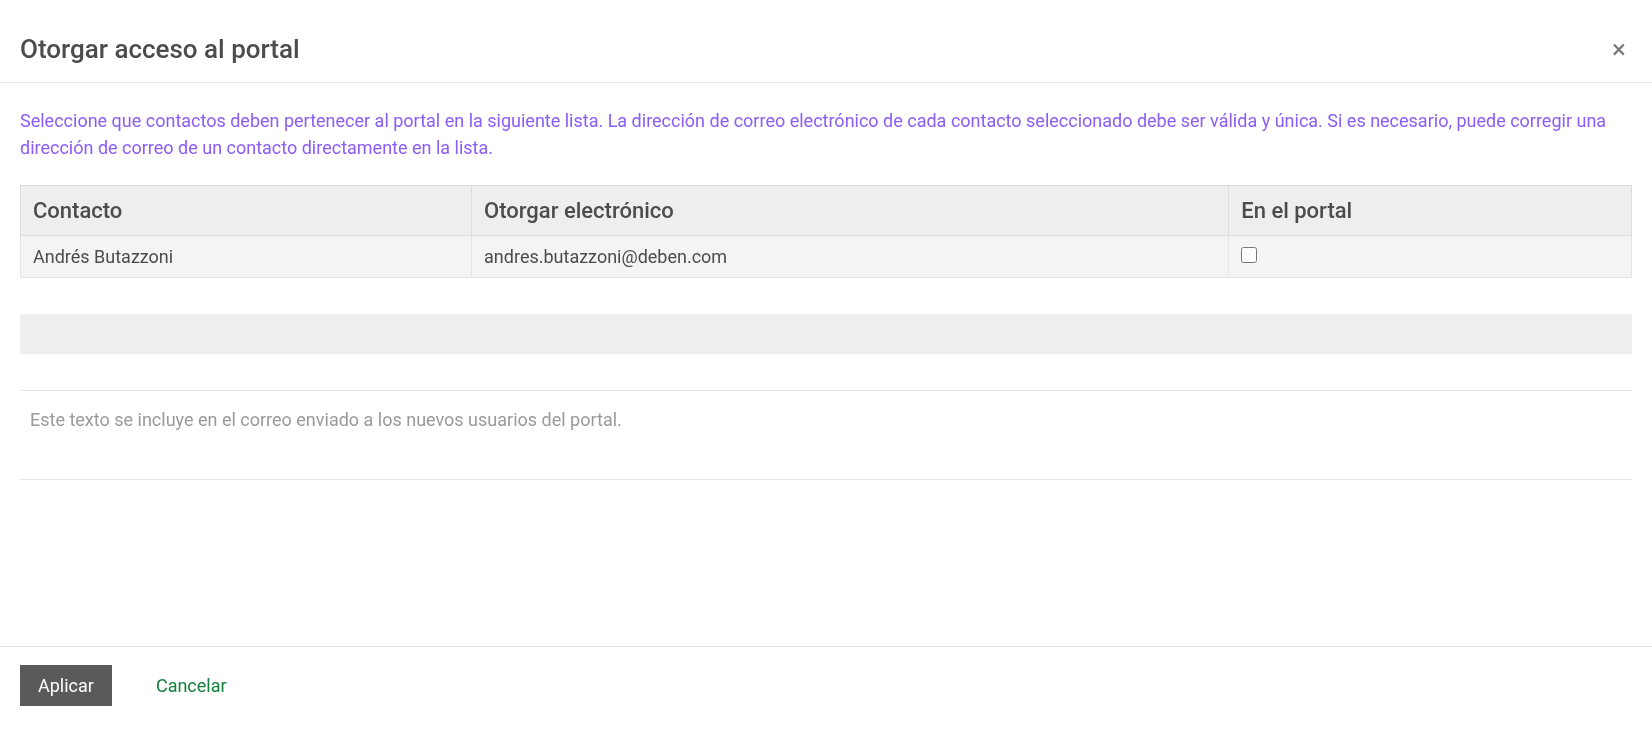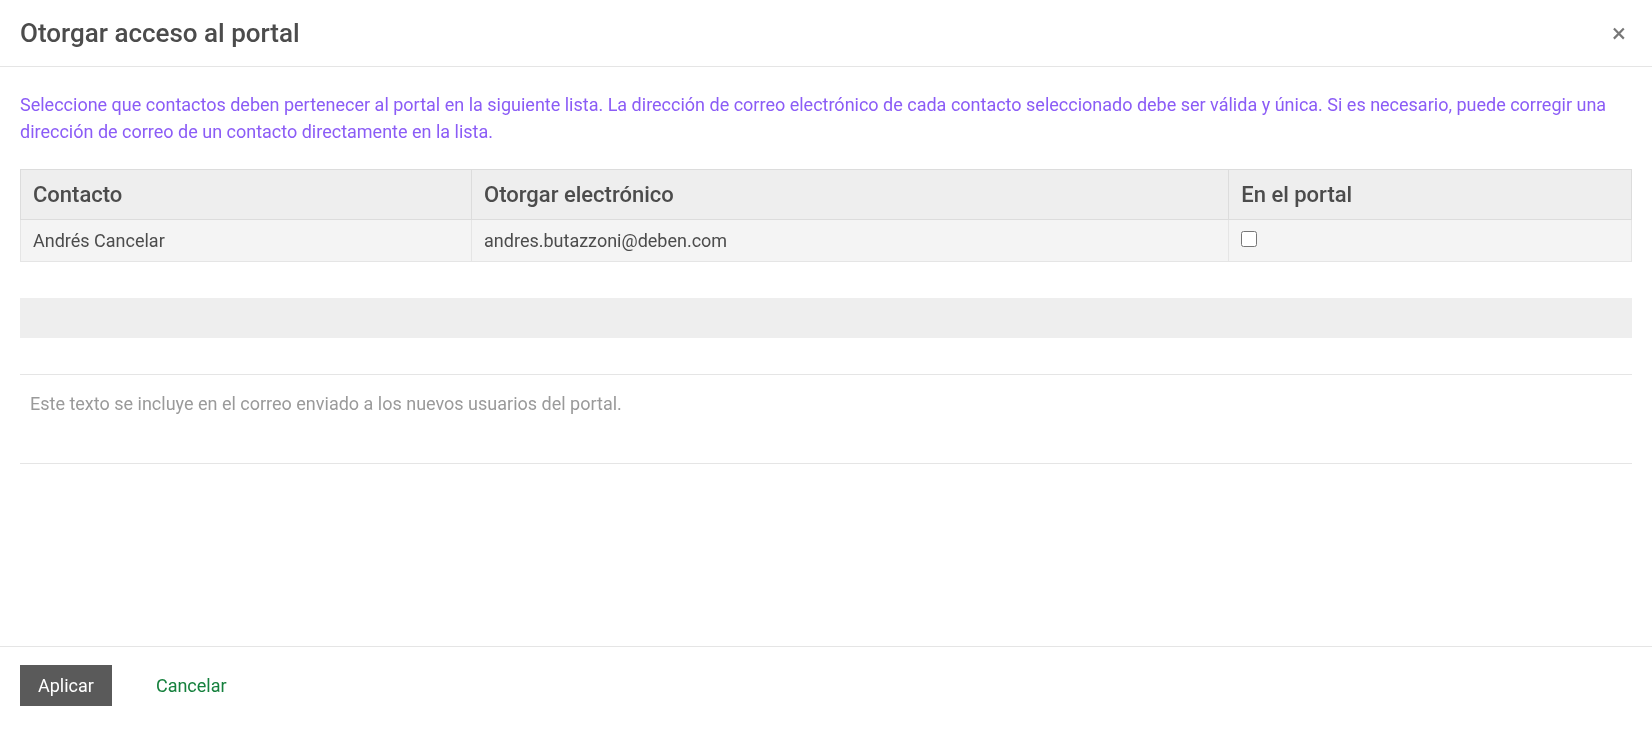--- a/index.html
+++ b/index.html
@@ -1,20 +1,20 @@
 <!DOCTYPE html>
 <html><head>
   <meta charset="utf-8">
   <style>
     * { box-sizing: border-box; margin: 0; padding: 0; }
     html, body { width: 100%; height: 100%; font-family: -apple-system, BlinkMacSystemFont, "Segoe UI", Roboto, "Helvetica Neue", Arial, sans-serif; color: #4c4c4c; background: #ffffff; }
     body { display: flex; flex-direction: column; }
 
     .modal-header {
-      padding: 18px 20px 18px 20px;
+      padding: 34px 20px 18px 20px;
       border-bottom: 1px solid #e5e5e5;
       display: flex; align-items: flex-start; justify-content: space-between;
     }
     .modal-header h1 { font-size: 26px; font-weight: 500; color: #4c4c4c; }
     .close-x { font-size: 26px; line-height: 1; color: #777; cursor: pointer; padding: 2px 6px; }
 
     .modal-body { padding: 24px 20px 10px 20px; flex: 1; }
 
     .instructions { font-size: 18px; color: #8b5cf6; line-height: 1.5; margin-bottom: 24px; }
 
@@ -67,21 +67,21 @@
   <table class="contacts">
     <thead>
       <tr>
         <th style="width:28%;">Contacto</th>
         <th style="width:47%;">Otorgar electrónico</th>
         <th style="width:25%;margin-top:20px;">En el portal</th>
       </tr>
     </thead>
     <tbody>
       <tr>
-        <td>Andrés Cancelar</td>
+        <td>Andrés Butazzoni</td>
         <td>andres.butazzoni@deben.com</td>
         <td class="checkbox-cell">
           <input type="checkbox" style="">
         </td>
       </tr>
     </tbody>
   </table>
 
   <div class="divider-strip"></div>
 

